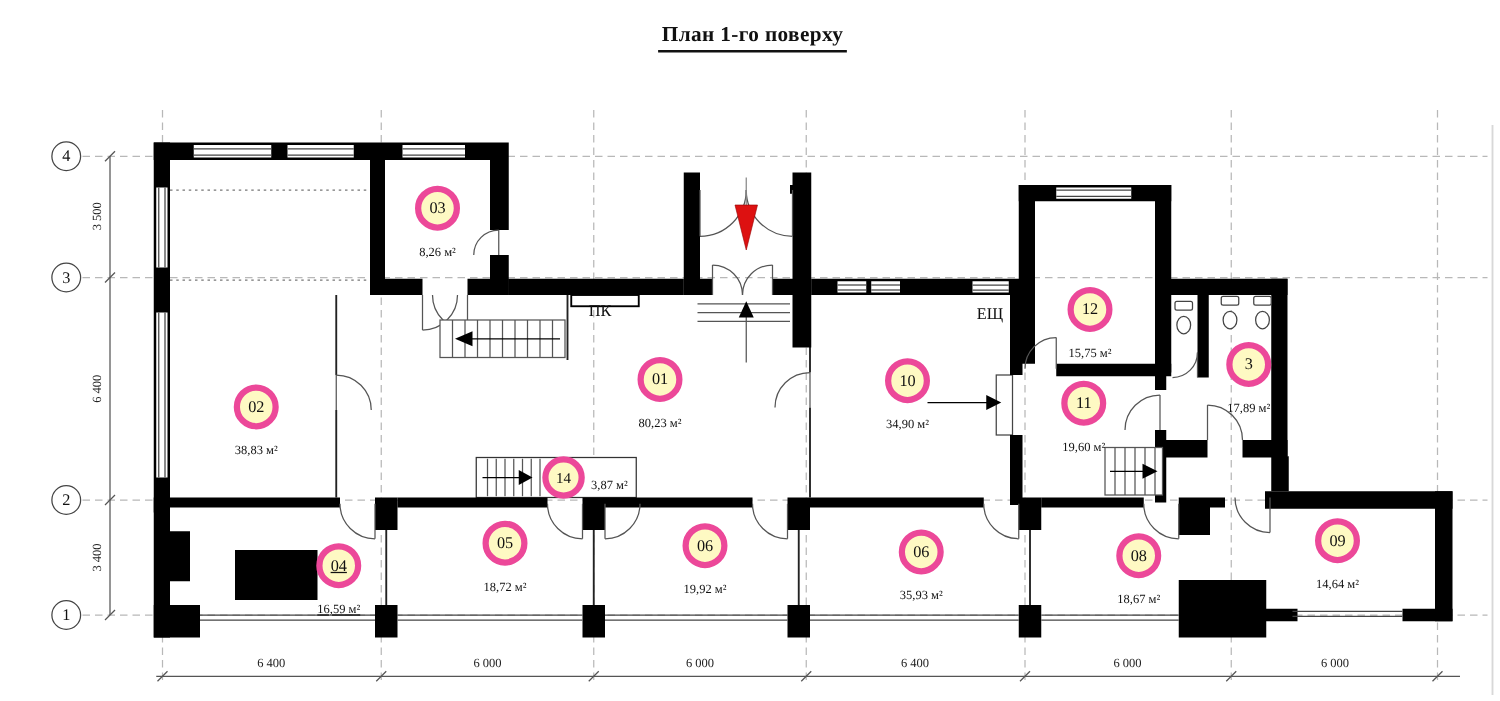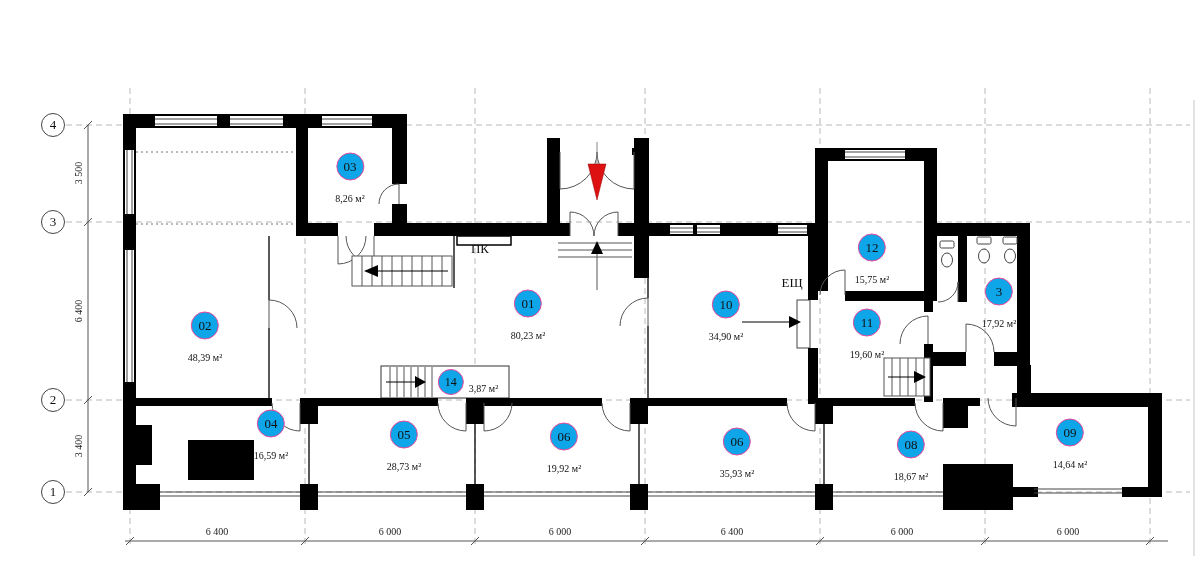--- a/index.html
+++ b/index.html
@@ -10,23 +10,23 @@
          white-space:nowrap;letter-spacing:.3px;}
   .axis{position:absolute;transform:translate(-50%,-50%);width:22px;height:22px;
         border:1px solid #444;border-radius:50%;display:flex;align-items:center;
         justify-content:center;font-size:13px;background:#fff;}
   .dim{position:absolute;transform:translate(-50%,-50%);font-size:10px;color:#222;
        background:#fff;padding:0 2px;white-space:nowrap;}
   .dim.rot{transform:translate(-50%,-50%) rotate(-90deg);}
   .anno{position:absolute;transform:translate(-50%,-50%);font-size:13px;white-space:nowrap;}
   .rlabel{position:absolute;transform:translate(-50%,-50%);display:flex;
           flex-direction:column;align-items:center;}
-  .rlabel .num{width:26px;height:26px;border:1px solid #ec4899;border-radius:50%;
+  .rlabel .num{width:26px;height:26px;border:5px solid #ec4899;border-radius:50%;
                display:flex;align-items:center;justify-content:center;font-size:13px;
-               background:#0ea5e9;}
+               background:#fef9c3;}
   .rlabel .area{font-size:10px;white-space:nowrap;margin-top:12px;}
   .rlabel.row{flex-direction:row;gap:5px;text-align:center;}
   .rlabel.row .num{width:24px;height:24px;font-size:12px;}
   svg{position:absolute;left:0;top:0;}
 </style>
 </head>
 <body>
 
 <div class="stage">
 
@@ -290,59 +290,60 @@
         <line x1="981" y1="545" x2="989" y2="537"></line>
     <line x1="1146" y1="545" x2="1154" y2="537"></line>
     <line x1="88" y1="125" x2="88" y2="492"></line>
     <line x1="84" y1="129" x2="92" y2="121"></line>
         <line x1="84" y1="226" x2="92" y2="218"></line>
     <line x1="84" y1="404" x2="92" y2="396"></line>
         <line x1="84" y1="496" x2="92" y2="488"></line>
   </g>
 </svg>
 
+  <div class="title">План 1-го поверху</div>
 
   <div class="axis" style="left:53px;top:125px;">4</div>
   <div class="axis" style="left:53px;top:222px;">3</div>
   <div class="axis" style="left:53px;top:400px;">2</div>
   <div class="axis" style="left:53px;top:492px;">1</div>
 
   <div class="dim rot" style="left:78px;top:173px;">3 500</div>
   <div class="dim rot" style="left:78px;top:311px;">6 400</div>
   <div class="dim rot" style="left:78px;top:446px;">3 400</div>
 
   <div class="dim" style="left:217px;top:531px;">6 400</div>
   <div class="dim" style="left:390px;top:531px;">6 000</div>
   <div class="dim" style="left:560px;top:531px;">6 000</div>
   <div class="dim" style="left:732px;top:531px;">6 400</div>
   <div class="dim" style="left:902px;top:531px;">6 000</div>
   <div class="dim" style="left:1068px;top:531px;">6 000</div>
 
   <div class="anno" style="left:480px;top:249px;">ПК</div>
-  <div class="anno" style="left:792px;top:251px;margin-top:32px;">ЕЩ</div>
+  <div class="anno" style="left:792px;top:251px;">ЕЩ</div>
 
   <div class="rlabel" style="left:528px;top:315px;">
     <span class="num">01</span>
     <span class="area">80,23 м²</span>
   </div>
   <div class="rlabel" style="left:205px;top:337px;">
     <span class="num">02</span>
-    <span class="area">48,39 м²</span>
+    <span class="area">38,83 м²</span>
   </div>
   <div class="rlabel" style="left:350px;top:178px;">
     <span class="num">03</span>
     <span class="area">8,26 м²</span>
   </div>
-  <div class="rlabel" style="left:271px;top:435px;">
+  <div class="rlabel" style="left:271px;top:464px;text-decoration:underline;">
     <span class="num">04</span>
     <span class="area">16,59 м²</span>
   </div>
   <div class="rlabel" style="left:404px;top:446px;">
     <span class="num">05</span>
-    <span class="area">28,73 м²</span>
+    <span class="area">18,72 м²</span>
   </div>
   <div class="rlabel" style="left:564px;top:448px;text-align:center;">
     <span class="num">06</span>
     <span class="area">19,92 м²</span>
   </div>
   <div class="rlabel" style="left:737px;top:453px;">
     <span class="num">06</span>
     <span class="area">35,93 м²</span>
   </div>
   <div class="rlabel" style="left:911px;top:456px;">
@@ -360,20 +361,20 @@
   <div class="rlabel" style="left:867px;top:334px;">
     <span class="num">11</span>
     <span class="area">19,60 м²</span>
   </div>
   <div class="rlabel" style="left:872px;top:259px;">
     <span class="num">12</span>
     <span class="area">15,75 м²</span>
   </div>
   <div class="rlabel" style="left:999px;top:303px;">
     <span class="num">3</span>
-    <span class="area">17,92 м²</span>
+    <span class="area">17,89 м²</span>
   </div>
   <div class="rlabel row" style="left:468px;top:382px;">
     <span class="num">14</span>
     <span class="area">3,87 м²</span>
   </div>
 
 </div>
 
 </body></html>

